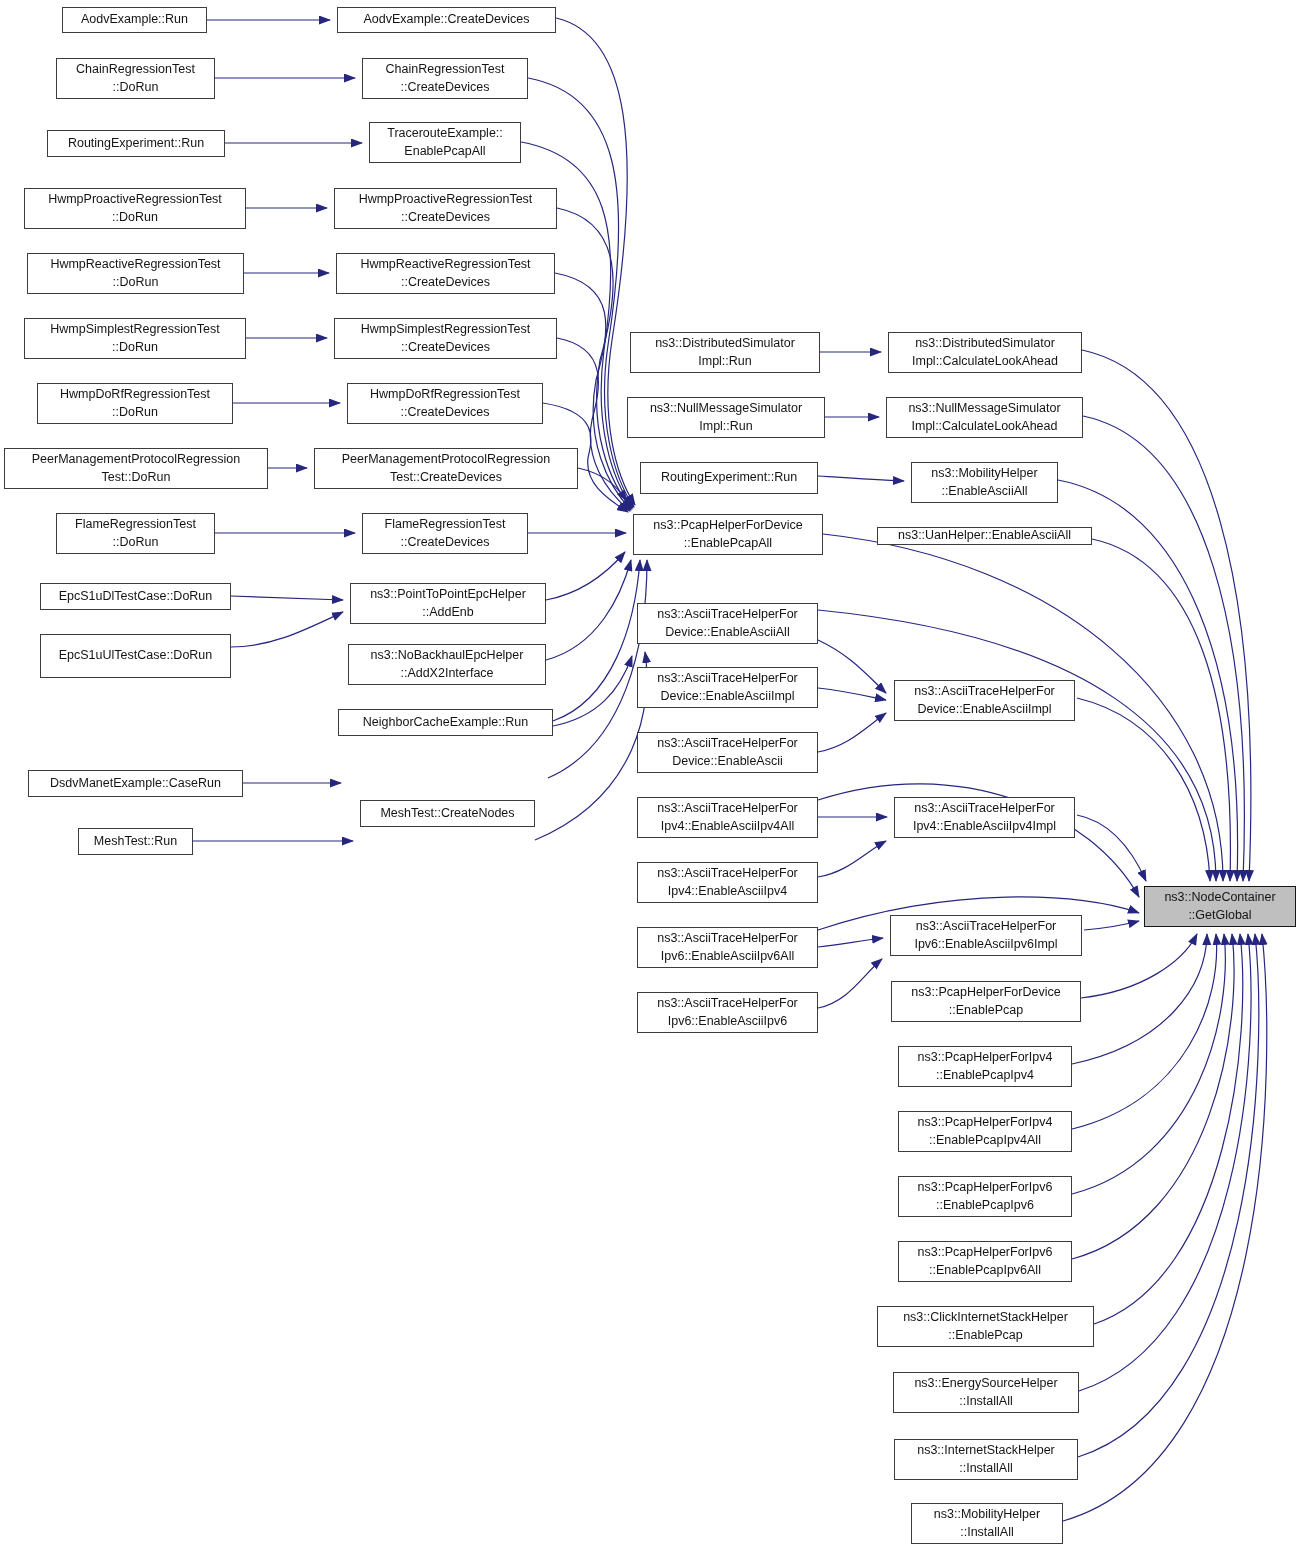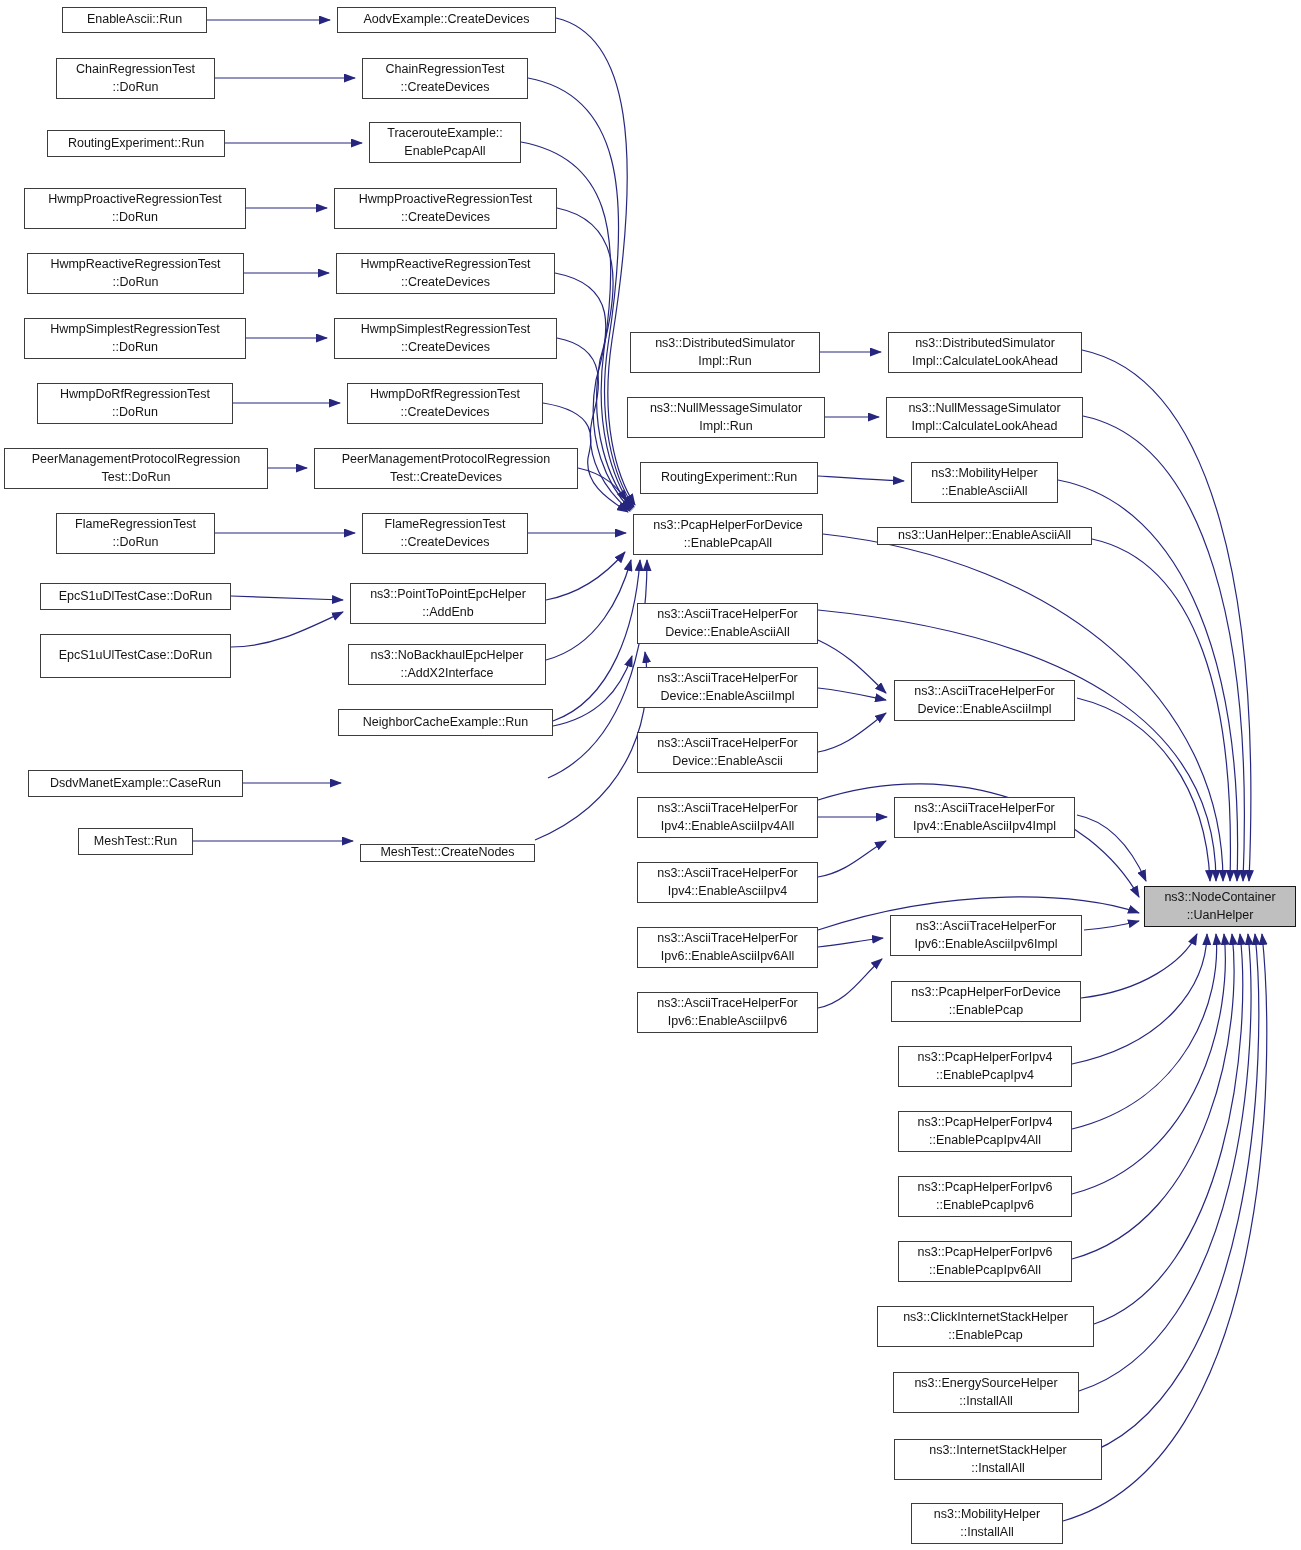--- a/index.html
+++ b/index.html
@@ -84,21 +84,21 @@
       <path class="edge" marker-end="url(#ah)" d="M1072,1129 C1186,1101 1222,1000 1216,934"></path>
       <path class="edge" marker-end="url(#ah)" d="M1072,1194 C1198,1161 1233,1015 1224,934"></path>
       <path class="edge" marker-end="url(#ah)" d="M1072,1259 C1212,1221 1243,1025 1232,934"></path>
       <path class="edge" marker-end="url(#ah)" d="M1094,1324 C1228,1279 1252,1035 1240,934"></path>
       <path class="edge" marker-end="url(#ah)" d="M1079,1391 C1242,1339 1260,1045 1248,934"></path>
       <path class="edge" marker-end="url(#ah)" d="M1078,1457 C1256,1401 1268,1055 1255,934"></path>
       <path class="edge" marker-end="url(#ah)" d="M1063,1521 C1272,1461 1276,1065 1262,934"></path>
     </g>
   </svg>
 
-  <div class="n" style="left:62px;top:7px;width:145px;height:26px">EnableAscii::Run</div>
+  <div class="n" style="left:62px;top:7px;width:145px;height:26px">AodvExample::Run</div>
   <div class="n" style="left:56px;top:58px;width:159px;height:41px">ChainRegressionTest
 ::DoRun</div>
   <div class="n" style="left:47px;top:130px;width:178px;height:27px">RoutingExperiment::Run</div>
   <div class="n" style="left:24px;top:188px;width:222px;height:41px">HwmpProactiveRegressionTest
 ::DoRun</div>
   <div class="n" style="left:27px;top:253px;width:217px;height:41px">HwmpReactiveRegressionTest
 ::DoRun</div>
   <div class="n" style="left:24px;top:318px;width:222px;height:41px">HwmpSimplestRegressionTest
 ::DoRun</div>
   <div class="n" style="left:37px;top:383px;width:196px;height:41px">HwmpDoRfRegressionTest
@@ -127,21 +127,21 @@
 ::CreateDevices</div>
   <div class="n" style="left:314px;top:448px;width:264px;height:41px">PeerManagementProtocolRegression
 Test::CreateDevices</div>
   <div class="n" style="left:362px;top:513px;width:166px;height:41px">FlameRegressionTest
 ::CreateDevices</div>
   <div class="n" style="left:350px;top:583px;width:196px;height:41px">ns3::PointToPointEpcHelper
 ::AddEnb</div>
   <div class="n" style="left:348px;top:644px;width:198px;height:41px">ns3::NoBackhaulEpcHelper
 ::AddX2Interface</div>
   <div class="n" style="left:338px;top:709px;width:215px;height:27px">NeighborCacheExample::Run</div>
-  <div class="n" style="left:360px;top:844px;width:175px;height:18px">MeshTest::CreateNodes</div>
+  <div class="n" style="left:360px;top:800px;width:175px;height:27px">MeshTest::CreateNodes</div>
 
   <div class="n" style="left:630px;top:332px;width:190px;height:41px">ns3::DistributedSimulator
 Impl::Run</div>
   <div class="n" style="left:627px;top:397px;width:198px;height:41px">ns3::NullMessageSimulator
 Impl::Run</div>
   <div class="n" style="left:640px;top:462px;width:178px;height:32px">RoutingExperiment::Run</div>
   <div class="n" style="left:633px;top:514px;width:190px;height:41px">ns3::PcapHelperForDevice
 ::EnablePcapAll</div>
   <div class="n" style="left:637px;top:603px;width:181px;height:41px">ns3::AsciiTraceHelperFor
 Device::EnableAsciiAll</div>
@@ -178,21 +178,21 @@
   <div class="n" style="left:898px;top:1111px;width:174px;height:41px">ns3::PcapHelperForIpv4
 ::EnablePcapIpv4All</div>
   <div class="n" style="left:898px;top:1176px;width:174px;height:41px">ns3::PcapHelperForIpv6
 ::EnablePcapIpv6</div>
   <div class="n" style="left:898px;top:1241px;width:174px;height:41px">ns3::PcapHelperForIpv6
 ::EnablePcapIpv6All</div>
   <div class="n" style="left:877px;top:1306px;width:217px;height:41px">ns3::ClickInternetStackHelper
 ::EnablePcap</div>
   <div class="n" style="left:893px;top:1372px;width:186px;height:41px">ns3::EnergySourceHelper
 ::InstallAll</div>
-  <div class="n" style="left:894px;top:1439px;width:208px;height:41px">ns3::InternetStackHelper
+  <div class="n" style="left:894px;top:1439px;width:184px;height:41px">ns3::InternetStackHelper
 ::InstallAll</div>
   <div class="n" style="left:911px;top:1503px;width:152px;height:41px">ns3::MobilityHelper
 ::InstallAll</div>
 
   <div class="n t" style="left:1144px;top:886px;width:152px;height:41px">ns3::NodeContainer
-::UanHelper</div>
+::GetGlobal</div>
 
 </div>
 
 </body></html>

